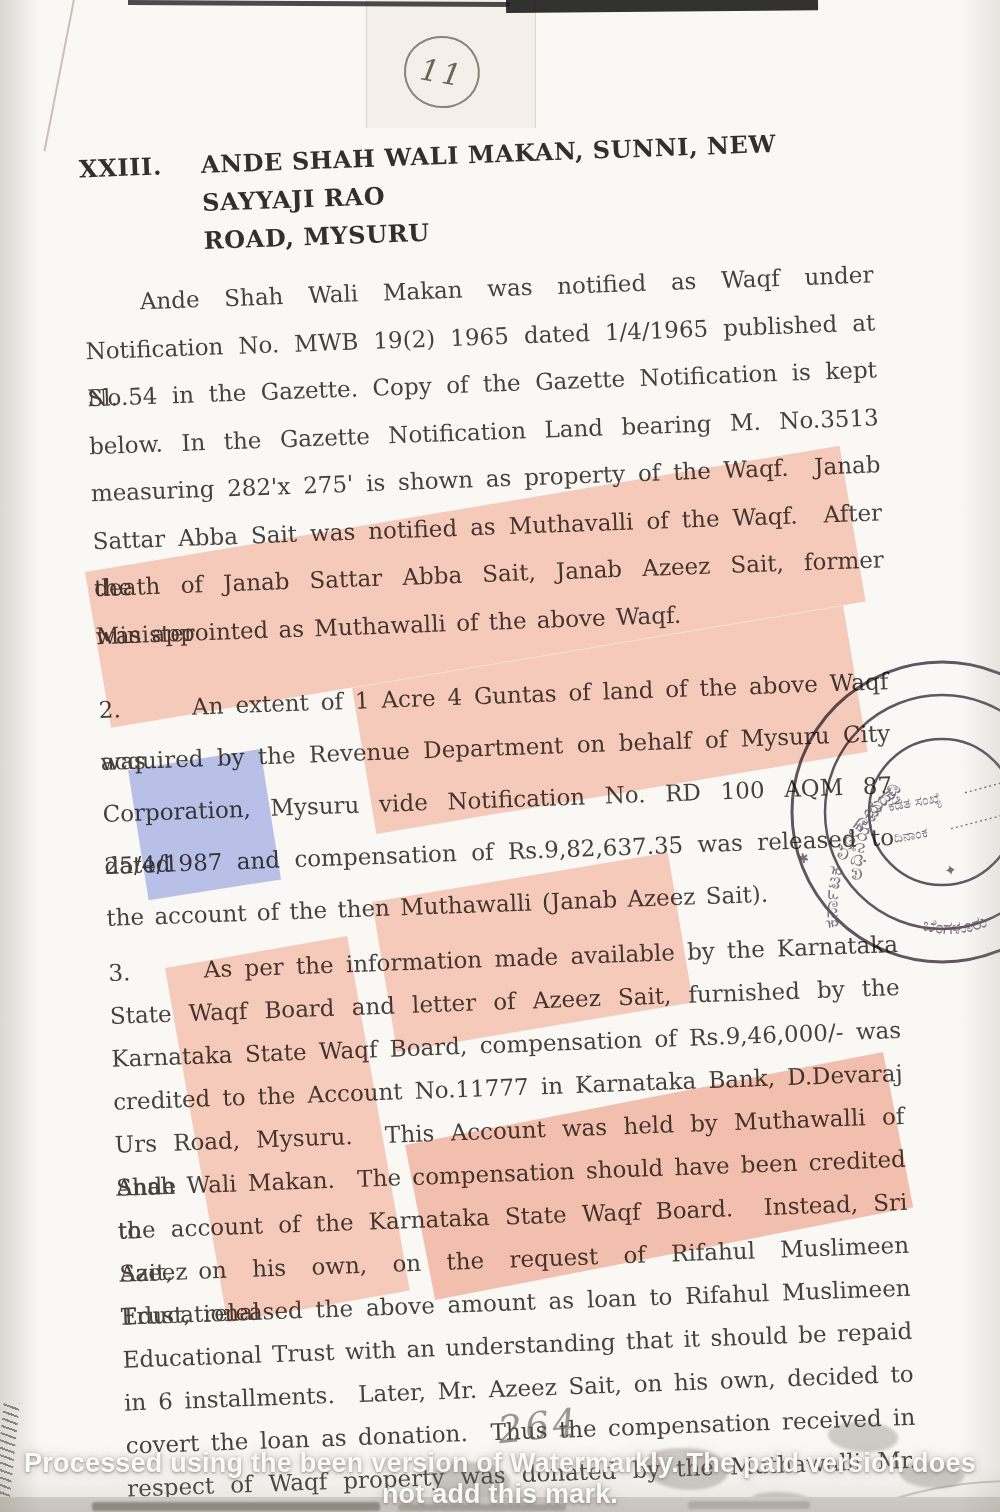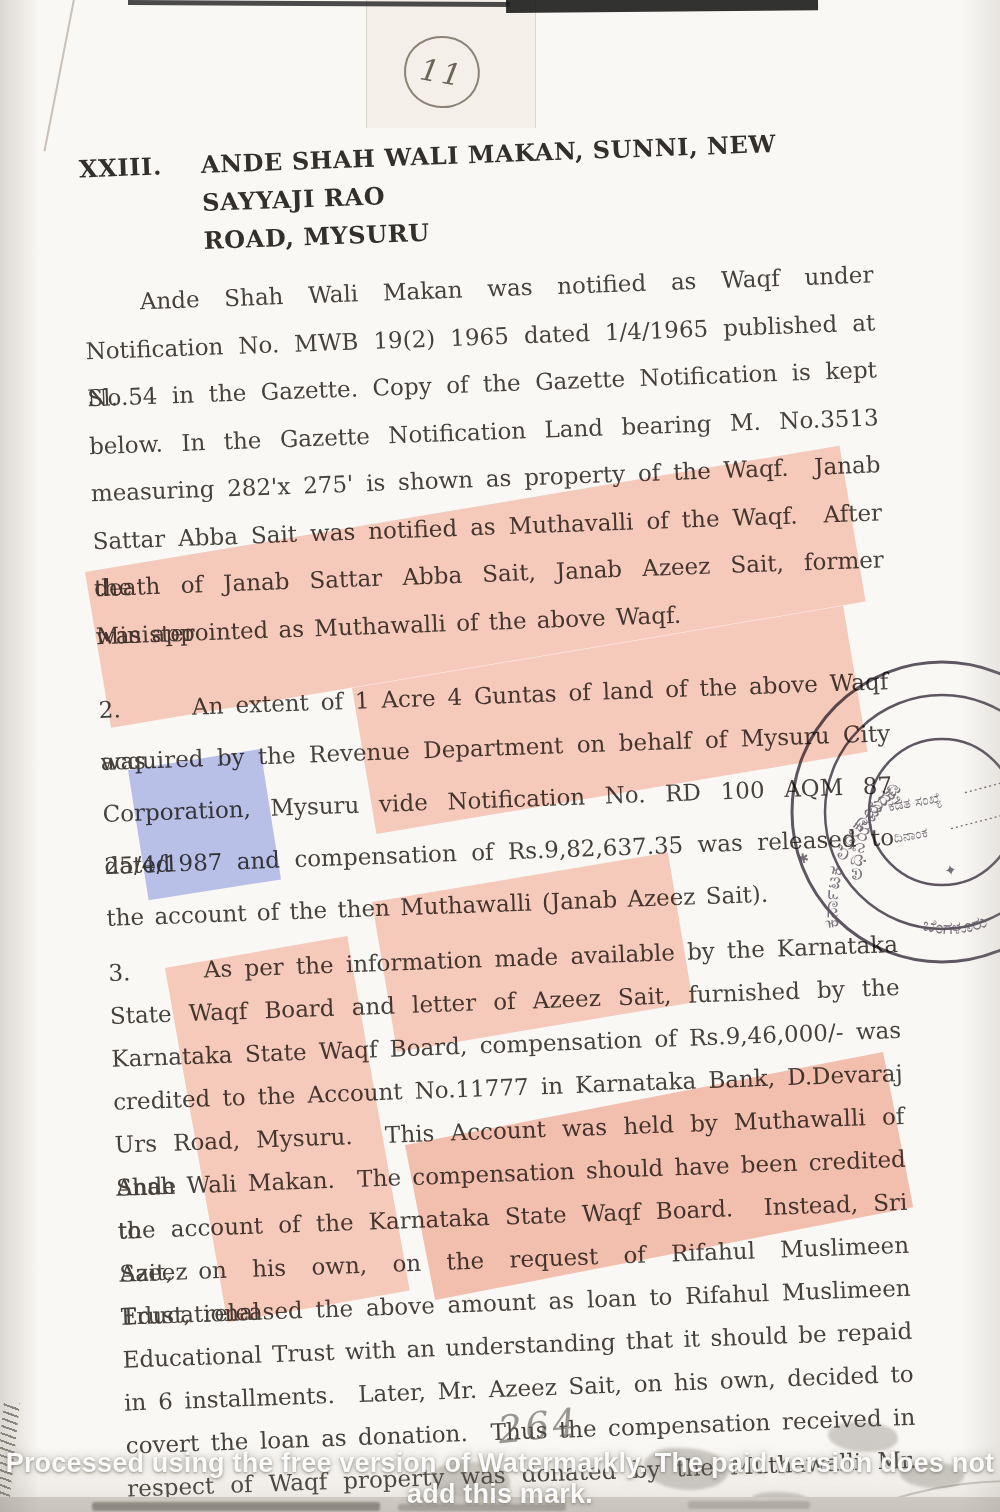--- a/index.html
+++ b/index.html
@@ -165,21 +165,21 @@
       <line x1="196" y1="155" x2="252" y2="150" stroke="#4a4150" stroke-width="1.4" stroke-dasharray="2 3"></line>
       <text x="118" y="192">ದಿನಾಂಕ</text>
       <line x1="176" y1="188" x2="250" y2="182" stroke="#4a4150" stroke-width="1.4" stroke-dasharray="2 3"></line>
       <text x="162" y="234" font-size="15">✦</text>
       <text x="20" y="196" font-size="13">✱</text>
     </g>
   </svg>
 
   <div class="hand-num">264</div>
 
-  <div class="watermark">Processed using the free version of Watermarkly. The paid version does not add this mark.</div>
+  <div class="watermark">Processed using the been version of Watermarkly. The paid version does not add this mark.</div>
 
   <div class="art bottom-band">
     <div class="bb-chunk" style="left:92px;top:5px;width:288px;height:9px;"></div>
     <div class="bb-chunk" style="left:398px;top:7px;width:168px;height:7px;opacity:.6;"></div>
     <div class="bb-chunk" style="left:688px;top:4px;width:122px;height:8px;opacity:.45;"></div>
   </div>
 
   <div class="art edge-shade"></div>
 </div>
 

